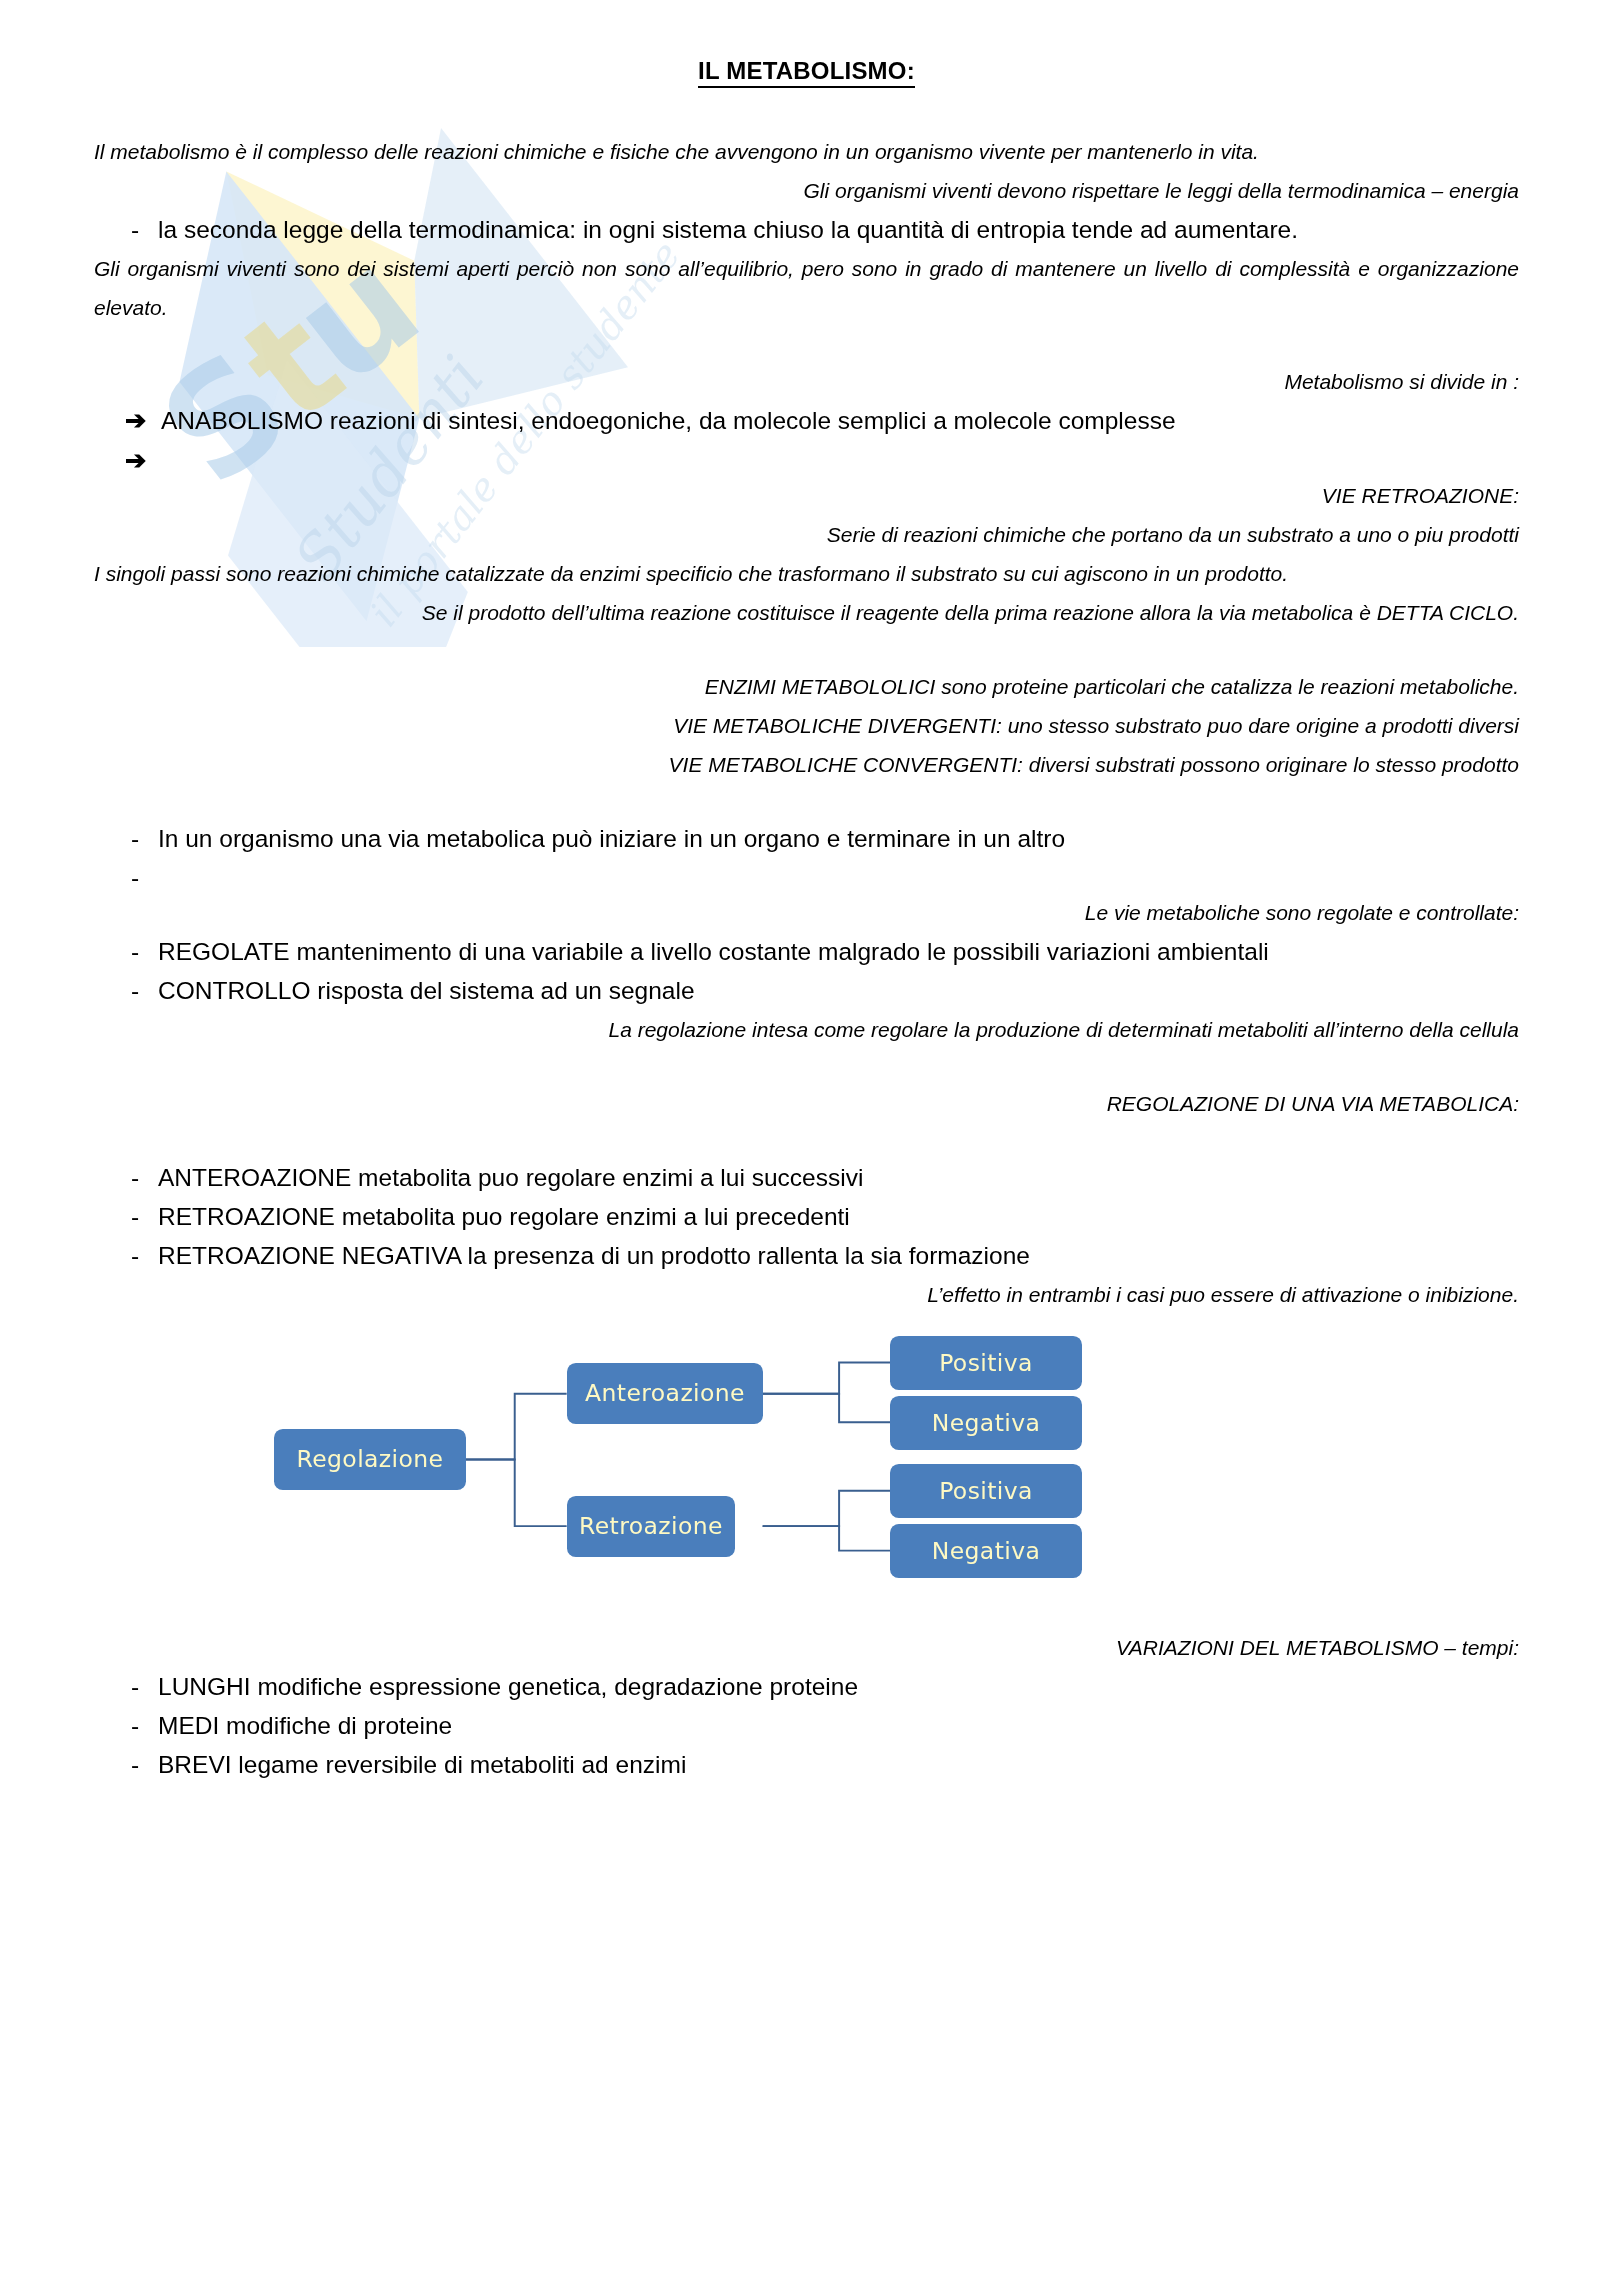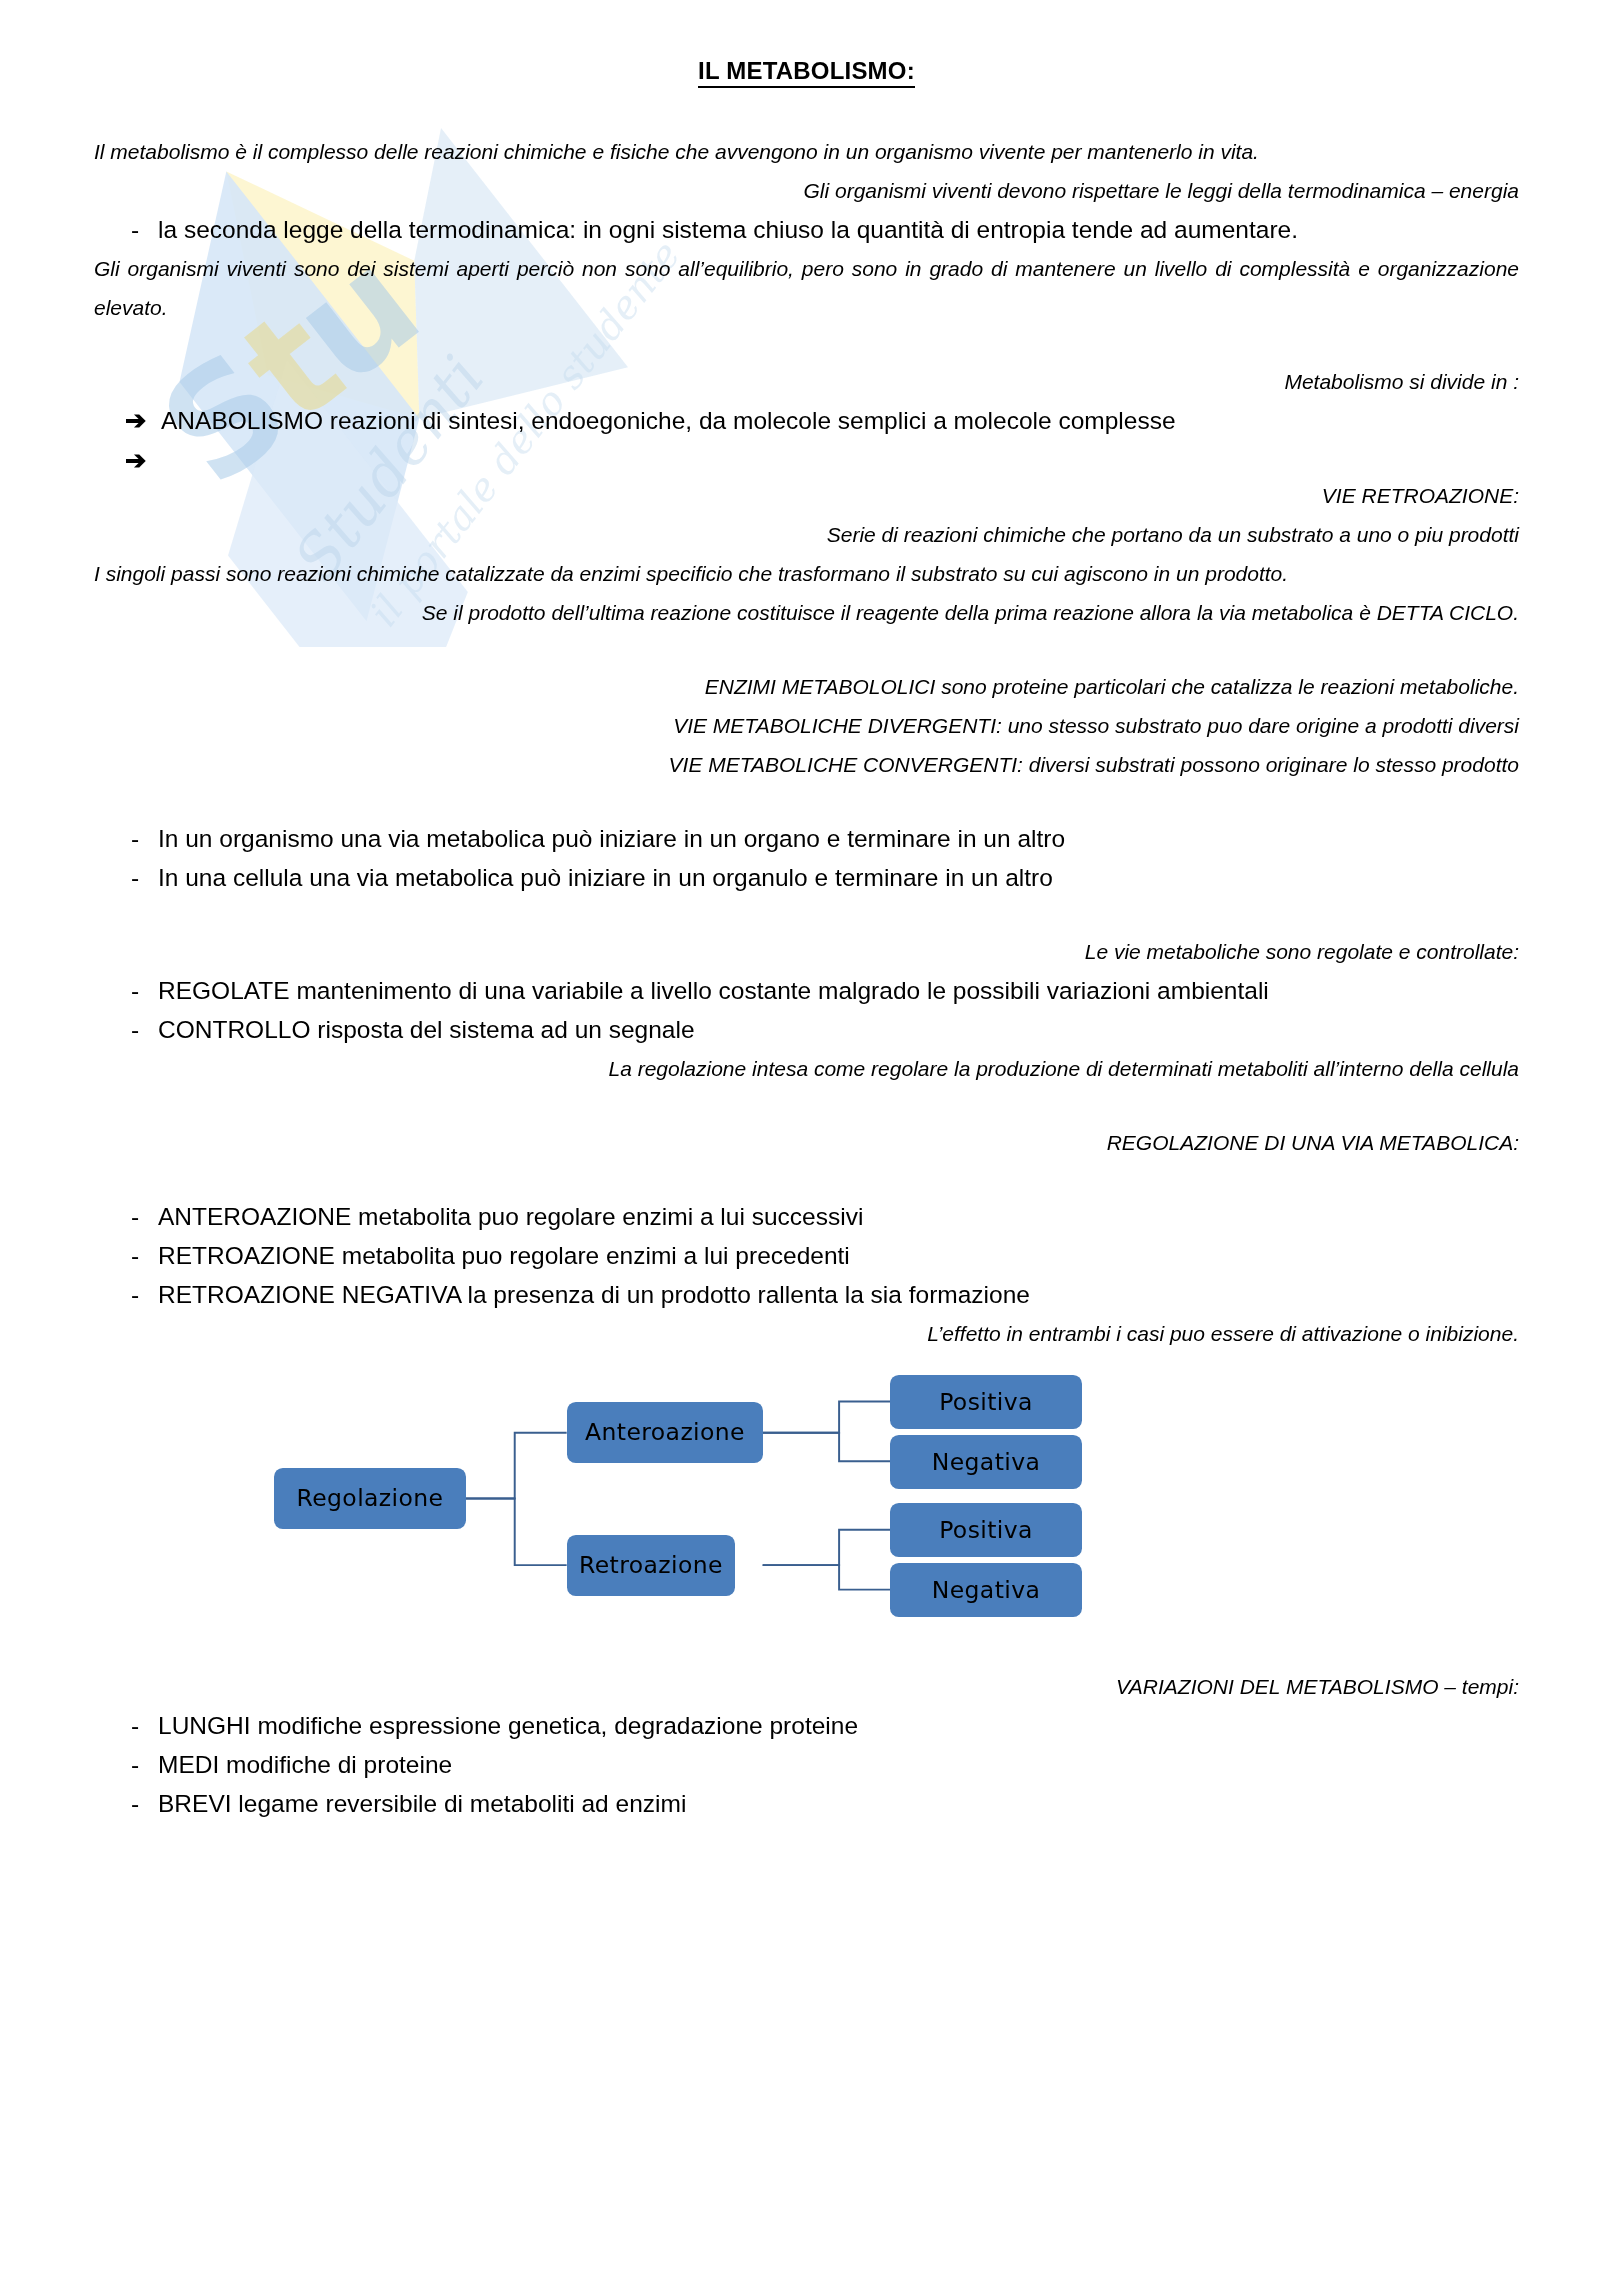--- a/index.html
+++ b/index.html
@@ -107,21 +107,21 @@
   }
   #diagram svg {
     position: absolute;
     left: 0;
     top: 0;
   }
   .node {
     position: absolute;
     background: #4a7ebc;
     border-radius: 8.8px;
-    color: #000000;
+    color: #fef9c3;
     font-size: 23.5px;
     font-family: "DejaVu Sans", sans-serif;
     display: flex;
     align-items: center;
     justify-content: center;
     letter-spacing: 0.4px;
     box-sizing: border-box;
     z-index: 3;
   }
   
@@ -190,21 +190,21 @@
   <div class="gap-md"></div>
 
   <p class="p left">ENZIMI METABOLOLICI sono proteine particolari che catalizza le reazioni metaboliche.</p>
   <p class="p left">VIE METABOLICHE DIVERGENTI: uno stesso substrato puo dare origine a prodotti diversi</p>
   <p class="p left">VIE METABOLICHE CONVERGENTI: diversi substrati possono originare lo stesso prodotto</p>
 
   <div class="gap-md"></div>
 
   <ul class="dash-list">
     <li class="left"><span class="dash">-</span><span>In un organismo una via metabolica può iniziare in un organo e terminare in un altro</span></li>
-    <li class="left"><span class="dash">-</span><span>In una cellula una via metabolica può iniziare in un organulo e terminare in un altro</span></li>
+    <li class="left"><span class="dash">-</span></li>
   </ul>
 
   <div class="gap-md"></div>
 
   <p class="p left">Le vie metaboliche sono regolate e controllate:</p>
 
   <ul class="dash-list">
     <li><span class="dash">-</span><span>REGOLATE mantenimento di una variabile a livello costante malgrado le possibili variazioni ambientali</span></li>
     <li class="left"><span class="dash">-</span><span>CONTROLLO risposta del sistema ad un segnale</span></li>
   </ul>

